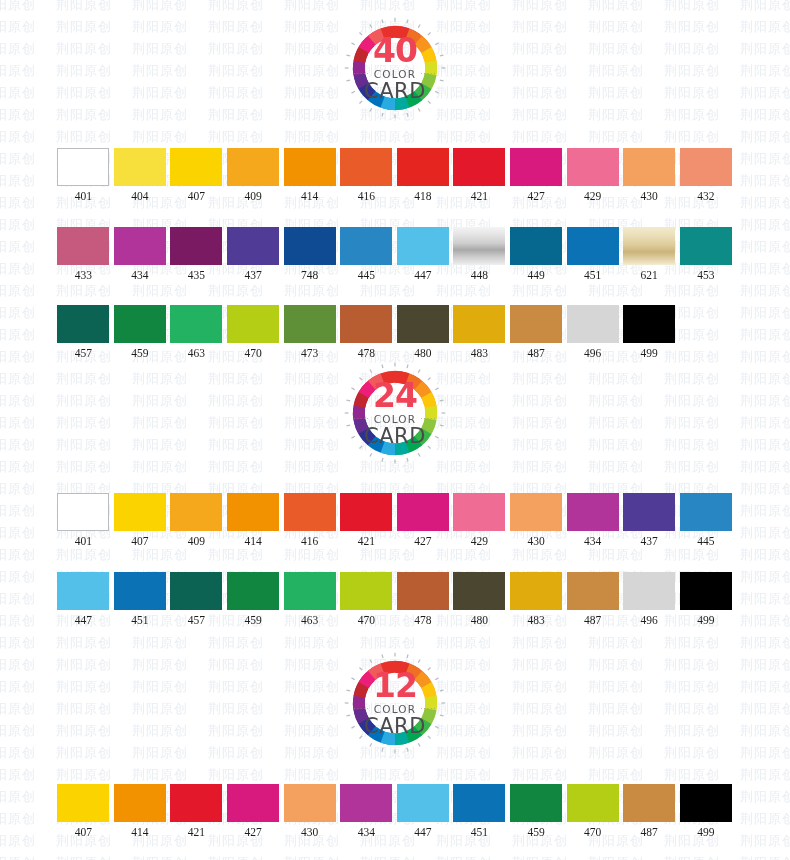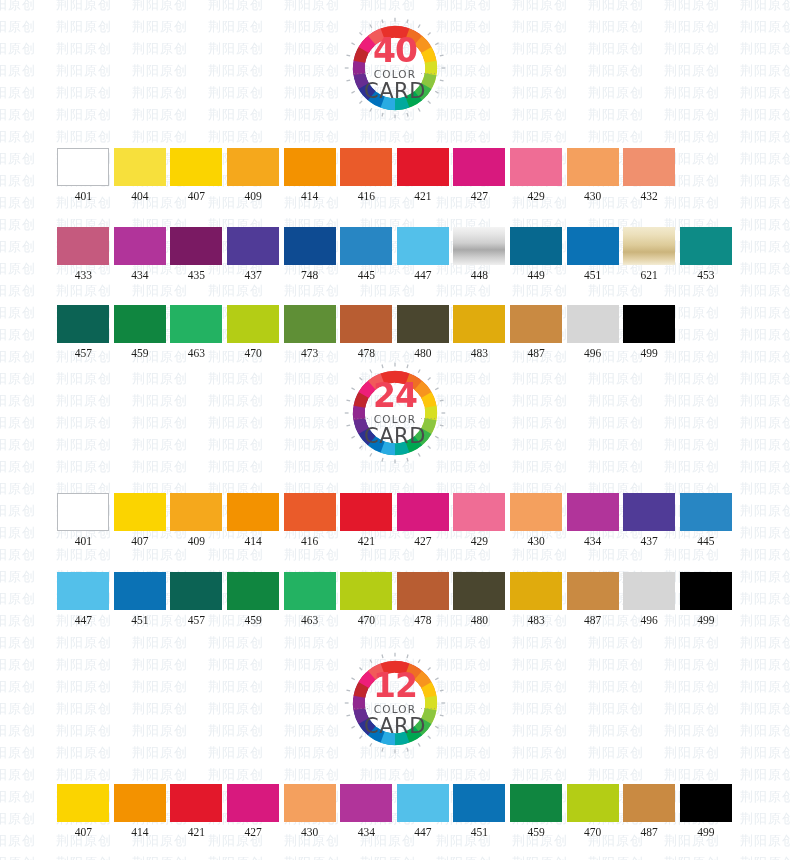--- a/index.html
+++ b/index.html
@@ -660,20 +660,24 @@
         </div>
         <div class="swatch-cell">
           <div class="swatch-chip" style="background: rgb(243, 146, 0);"></div>
           <div class="swatch-label">414</div>
         </div>
         <div class="swatch-cell">
           <div class="swatch-chip" style="background: rgb(234, 91, 42);"></div>
           <div class="swatch-label">416</div>
         </div>
         <div class="swatch-cell">
+          <div class="swatch-chip" style="background: rgb(229, 38, 32);"></div>
+          <div class="swatch-label">418</div>
+        </div>
+        <div class="swatch-cell">
           <div class="swatch-chip" style="background: rgb(227, 24, 43);"></div>
           <div class="swatch-label">421</div>
         </div>
         <div class="swatch-cell">
           <div class="swatch-chip" style="background: rgb(216, 25, 126);"></div>
           <div class="swatch-label">427</div>
         </div>
         <div class="swatch-cell">
           <div class="swatch-chip" style="background: rgb(239, 109, 149);"></div>
           <div class="swatch-label">429</div>

